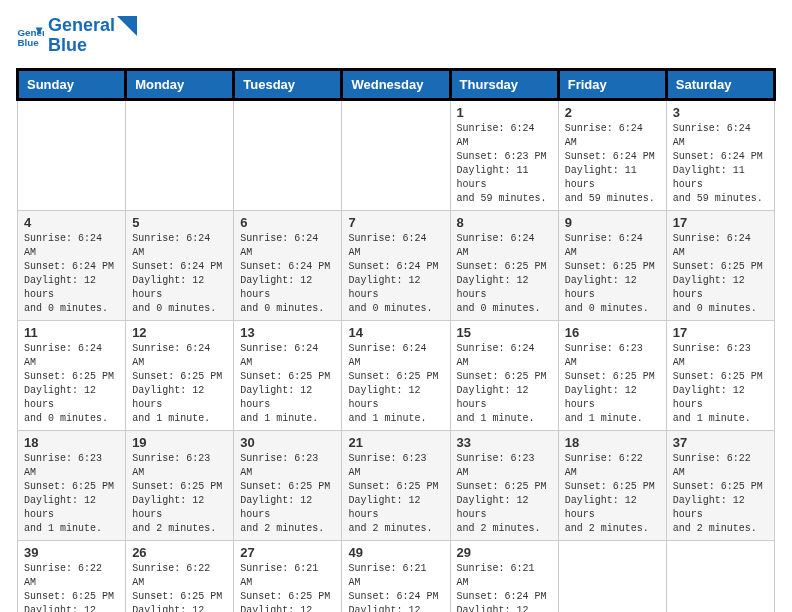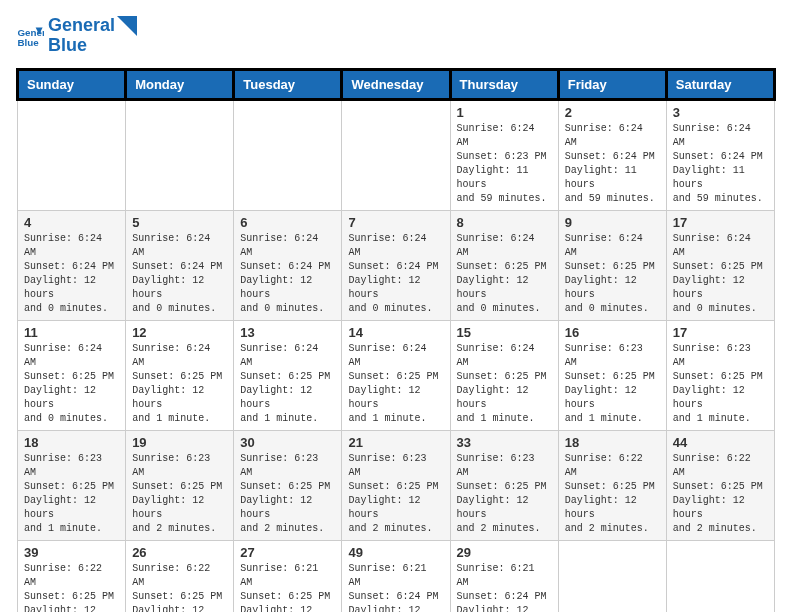--- a/index.html
+++ b/index.html
@@ -223,21 +223,21 @@
 and 2 minutes.</div>
         </td>
         <td>
           <span class="day-num">18</span>
           <div class="day-info" style="white-space: pre-line;">Sunrise: 6:22 AM
 Sunset: 6:25 PM
 Daylight: 12 hours
 and 2 minutes.</div>
         </td>
         <td>
-          <span class="day-num">44</span>
+          <span class="day-num">37</span>
           <div class="day-info" style="white-space: pre-line;">Sunrise: 6:22 AM
 Sunset: 6:25 PM
 Daylight: 12 hours
 and 2 minutes.</div>
         </td>
       </tr>
       <tr>
         <td>
           <span class="day-num">39</span>
           <div class="day-info" style="white-space: pre-line;">Sunrise: 6:22 AM

